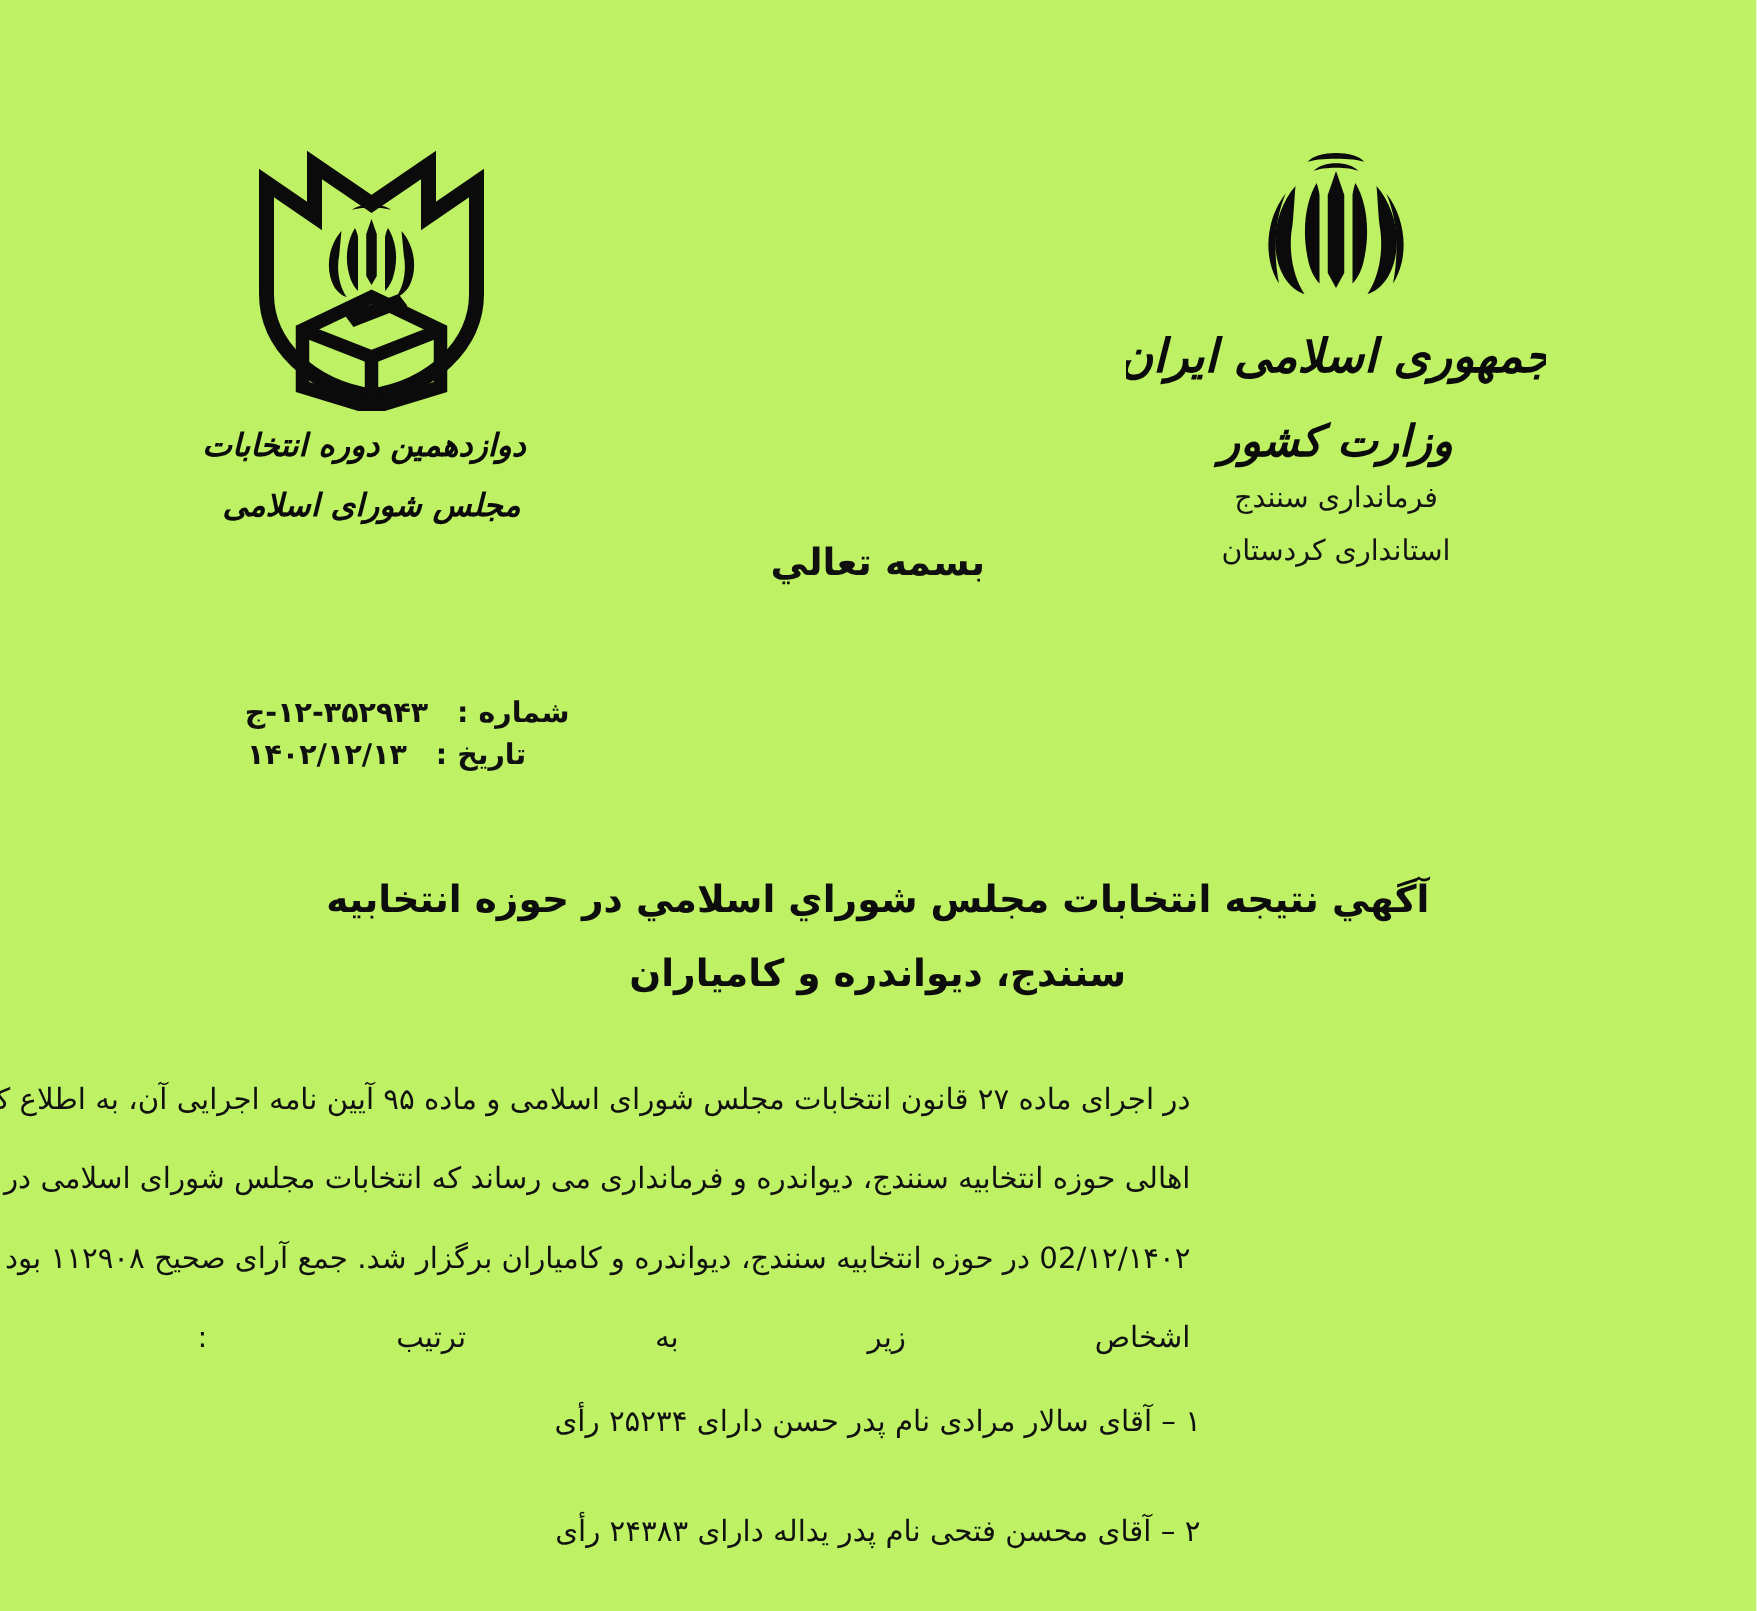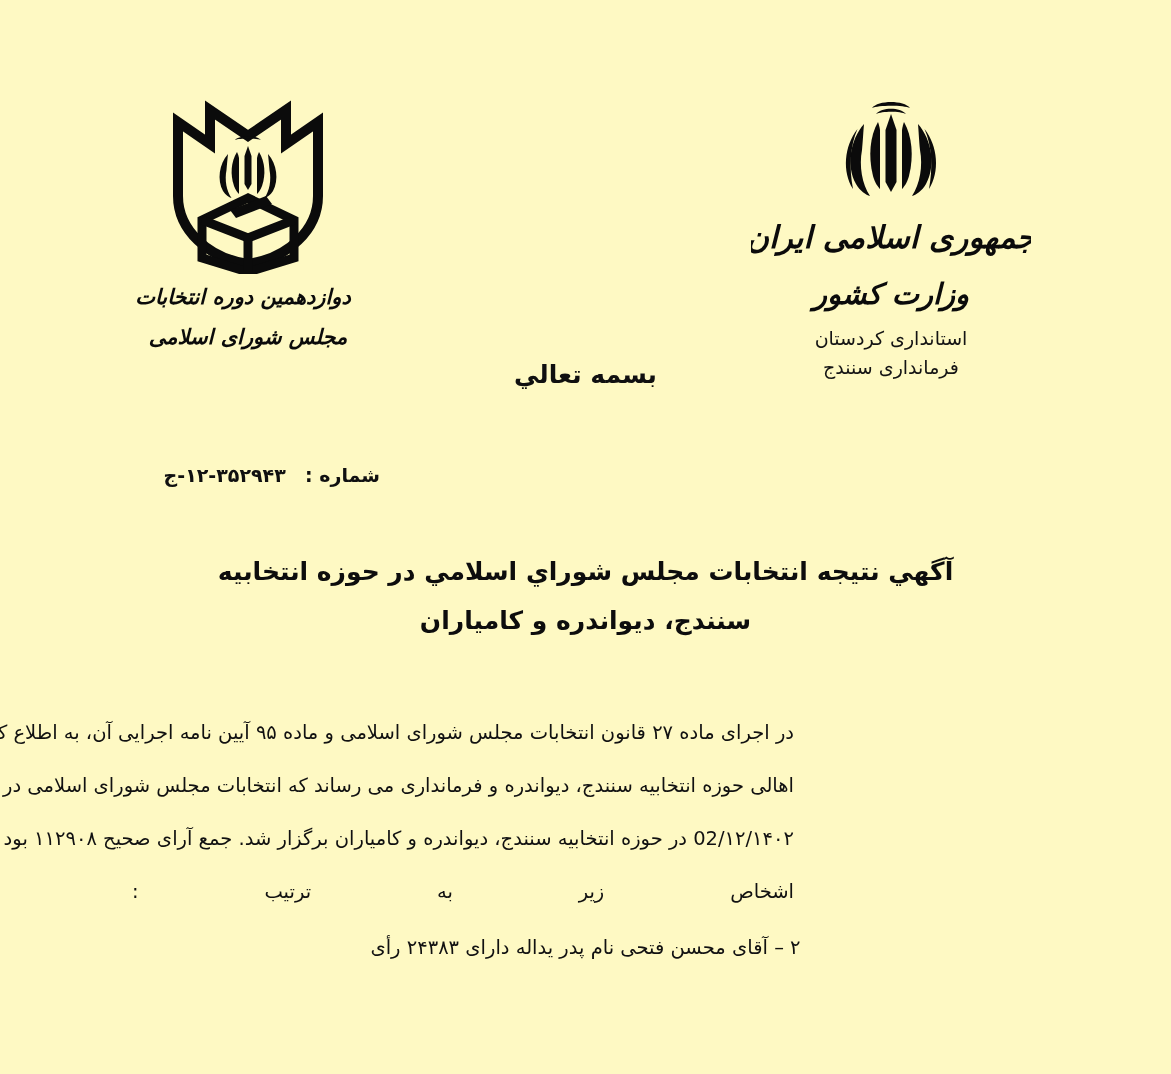--- a/index.html
+++ b/index.html
@@ -15,21 +15,21 @@
     overflow: hidden;
     font-family: "DejaVu Sans", "Liberation Sans", sans-serif;
     color: #111111;
     direction: rtl;
   }
 
   .page {
     position: relative;
     width: 1171px;
     height: 1074px;
-    background: #fef9c3;
+    background: #bef264;
   }
 
   
   .header {
     position: absolute;
     top: 0;
     left: 0;
     width: 1171px;
     height: 340px;
   }
@@ -96,21 +96,21 @@
     font-weight: 700;
     line-height: 1.45;
     color: #101010;
     direction: rtl;
   }
   .ref-row { white-space: nowrap; }
 
   
   .doc-title {
     position: absolute;
-    top: 548px;
+    top: 576px;
     left: 0;
     width: 1171px;
     padding: 0 170px;
     box-sizing: border-box;
     text-align: center;
     font-size: 25px;
     font-weight: 700;
     line-height: 1.95;
     color: #0d0d0d;
     letter-spacing: 0.1px;
@@ -189,22 +189,22 @@
       </svg>
 
       <svg class="ministry-script" width="280" height="62" viewBox="0 0 280 62">
         <text x="140" y="42" text-anchor="middle" font-family="DejaVu Sans, Liberation Sans, sans-serif" font-size="31" font-style="italic" font-weight="700" fill="#0b0b0b">جمهوری اسلامی ایران</text>
       </svg>
 
       <svg class="ministry-script" width="250" height="48" viewBox="0 0 250 48">
         <text x="125" y="34" text-anchor="middle" font-family="DejaVu Sans, Liberation Sans, sans-serif" font-size="29" font-style="italic" font-weight="700" fill="#0b0b0b">وزارت کشور</text>
       </svg>
 
+      <div class="gov-line">فرمانداری سنندج</div>
       <div class="gov-line first">استانداری کردستان</div>
-      <div class="gov-line">فرمانداری سنندج</div>
     </div>
 
     <div class="election-block">
 
       <svg width="185" height="182" viewBox="0 0 185 182">
         <g fill="none" stroke="#0b0b0b" stroke-width="10" stroke-linejoin="miter">
 
           <path d="M22 30 L22 104 C22 138 52 166 92 172 C132 166 162 138 162 104 L162 30
                    L130 52 L130 18 L92 44 L54 18 L54 52 Z"></path>
         </g>
@@ -238,31 +238,37 @@
     </div>
   </div>
 
   <div class="basmala">بسمه تعالي</div>
 
   <div class="ref-block">
     <div class="ref-row">
       <span>شماره :</span>
       <span class="sp"></span>
       <span>۳۵۲۹۴۳-۱۲-ج</span>
+    </div>
+    <div class="ref-row">
+      <span>تاریخ :</span>
+      <span class="sp"></span>
+      <span>۱۴۰۲/۱۲/۱۳</span>
     </div>
   </div>
 
   <div class="doc-title">آگهي نتيجه انتخابات مجلس شوراي اسلامي در حوزه انتخابيه سنندج، ديواندره و كامياران</div>
 
   <div class="body-text">
     <span class="body-line">در اجرای ماده ۲۷ قانون انتخابات مجلس شورای اسلامی و ماده ۹۵ آیین نامه اجرایی آن، به اطلاع کلیه</span>
     <span class="body-line">
       <span>اهالی حوزه انتخابیه سنندج، دیواندره و فرمانداری می رساند که انتخابات مجلس شورای اسلامی در </span><span class="u">روز جمعه</span><span> مورخ</span>
     </span>
     <span class="body-line">02/۱۲/۱۴۰۲ در حوزه انتخابیه سنندج، دیواندره و کامیاران برگزار شد. جمع آرای صحیح ۱۱۲۹۰۸ بود که</span>
     <span class="body-line last">اشخاص زیر به ترتیب :</span>
   </div>
 
   <div class="result-list">
+    <div class="result-item">۱ – آقای  سالار  مرادی نام پدر حسن دارای ۲۵۲۳۴ رأی</div>
     <div class="result-item">۲ – آقای  محسن  فتحی نام پدر یداله دارای ۲۴۳۸۳ رأی</div>
   </div>
 
 </div>
 
 </body></html>

